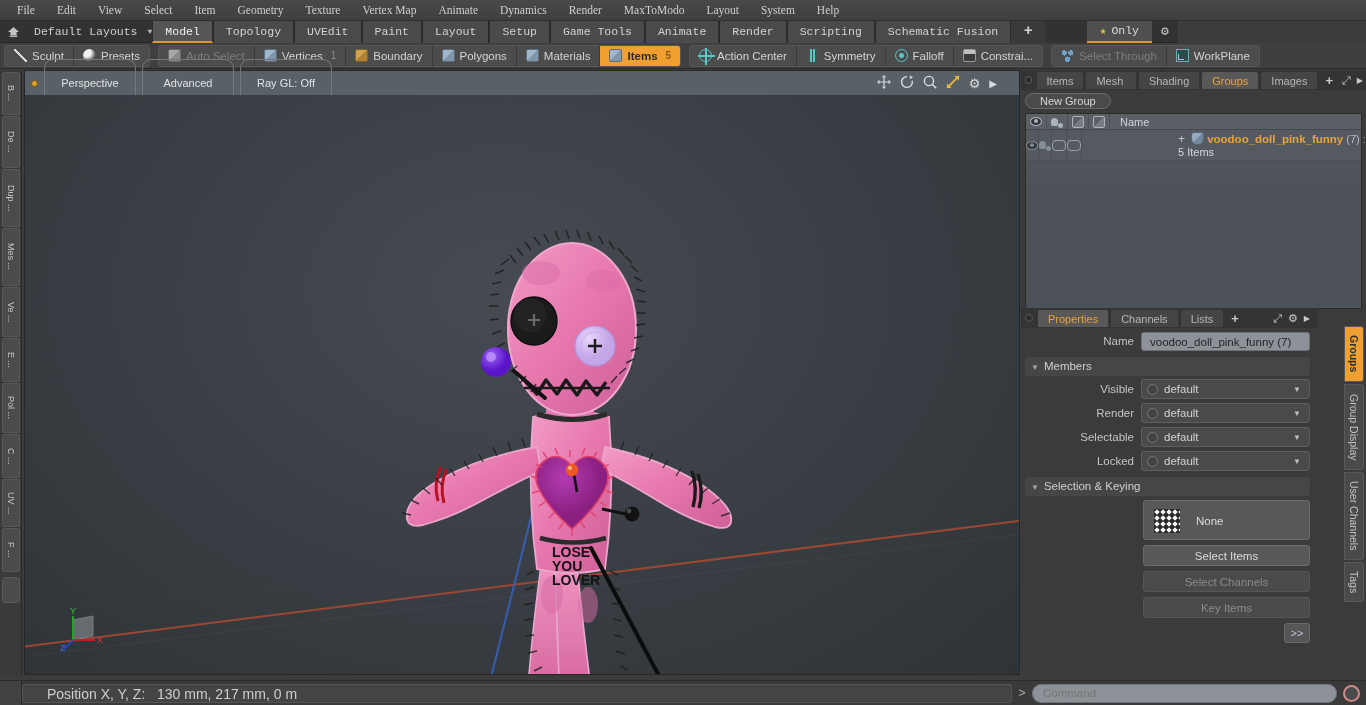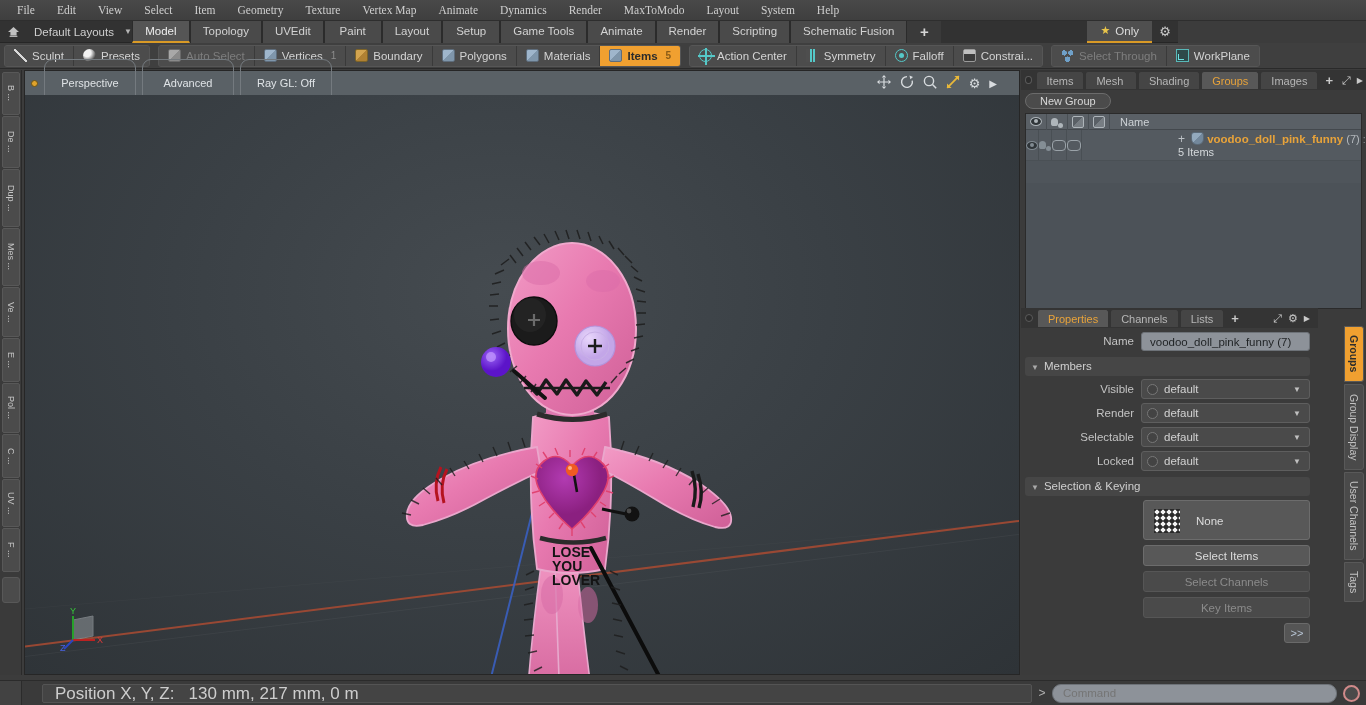--- a/index.html
+++ b/index.html
@@ -22,21 +22,21 @@
   }
   .menubar .mi {
     padding:0 11px; height:21px; line-height:21px;
     color:#cfcfcf; font-size:11.5px; cursor:default; white-space:nowrap;font-family:Liberation Serif, serif;
   }
 
   
   .layoutbar {
     position:absolute; left:0; top:21px; width:1178px; height:22px;
     background:#323232; border-bottom:1px solid #262626;
-    display:flex; align-items:center;
+    display:flex; align-items:center;font-family:Liberation Mono, monospace;
   }
   .lb-home {
     width:26px; height:22px; display:flex; align-items:center; justify-content:center;
     color:#b9b9b9; font-size:12px;
   }
   .lb-label { padding:0 8px; font-size:11.5px; color:#cfcfcf; }
   .lb-caret { font-size:8px; color:#b5b5b5; margin-left:2px; }
   .lb-tabs { display:flex; margin-left:auto; height:22px; }
   .lb-tab {
     min-width:58px; padding:0 12px; height:22px; line-height:21px; text-align:center;
@@ -221,21 +221,21 @@
     width:20px; margin-bottom:2px; padding:6px 0;
     writing-mode:vertical-rl; text-orientation:mixed;
     background:#4a4a4a; border:1px solid #595959; border-radius:0 3px 3px 0;
     color:#c2c2c2; font-size:10.5px; display:flex; align-items:center; justify-content:center;
   }
   .rvtab.active { background:#f0a030; color:#2e2e2e; font-weight:bold; }
 
   
   .botbar { position:absolute; left:0; bottom:0; width:1366px; height:25px; background:#3a3a3a; border-top:1px solid #2b2b2b; display:flex; align-items:center; }
   .bl-handle { width:22px; height:25px; background:#424242; border-right:1px solid #2b2b2b; }
-  .posfield { flex:0 0 990px; height:19px; line-height:18px; margin-left:20px; background:#444; border:1px solid #545454; border-radius:2px; color:#cdcdcd; font-size:17px; padding-left:12px; }
+  .posfield { flex:0 0 990px; height:19px; line-height:18px; margin-left:0; background:#444; border:1px solid #545454; border-radius:2px; color:#cdcdcd; font-size:14px; padding-left:24px; }
   .cmd-chev { width:20px; text-align:center; color:#b0b0b0; font-size:12px; }
   .cmdfield { flex:1; height:19px; line-height:18px; background:#8d9299; border:1px solid #6d7278; border-radius:9px; color:#5b6066; font-size:11.5px; padding-left:10px; margin-right:6px; }
   .rec { width:17px;height:17px;border-radius:50%;border:2px solid #d08a8a;background:#4a4a4a;margin-right:6px;}
 
   
   .doll { position:absolute; left:0; top:0; width:996px; height:581px; }
 </style>
 </head>
 <body>
 

